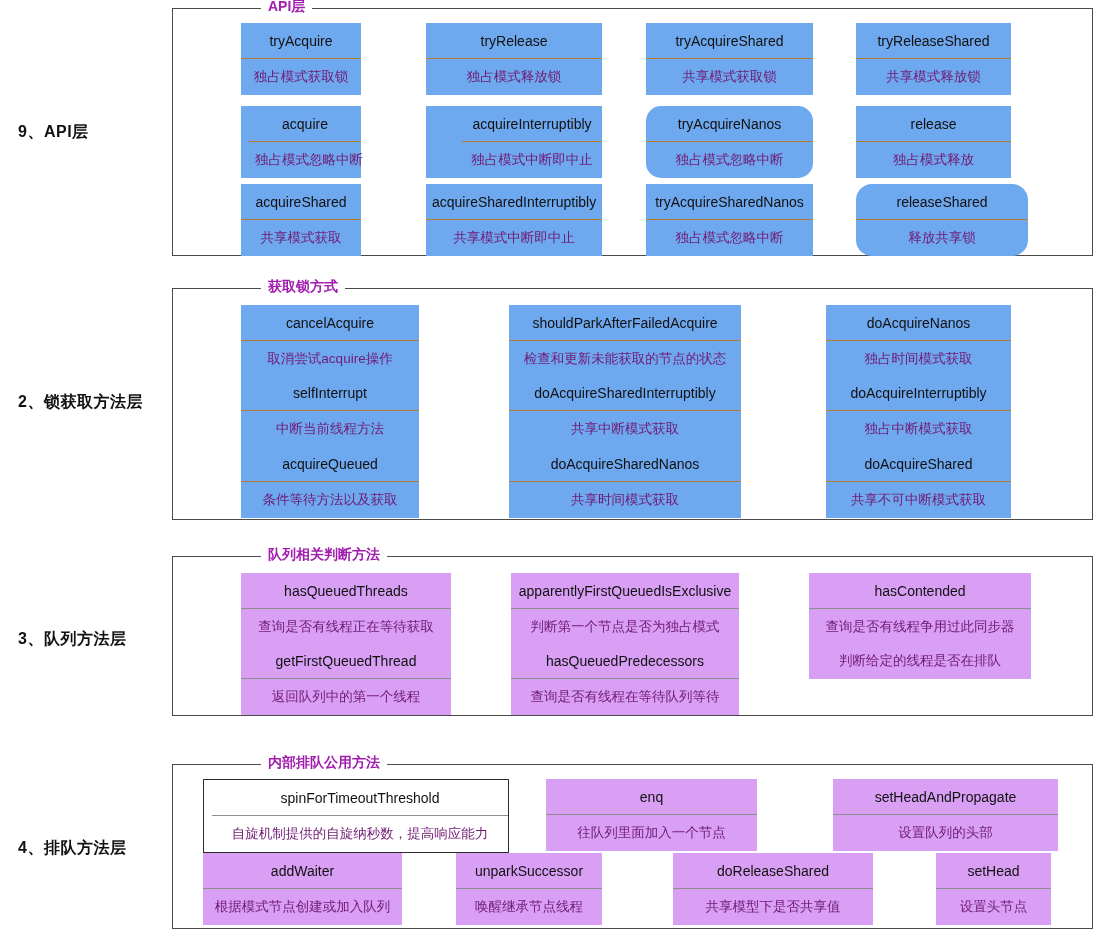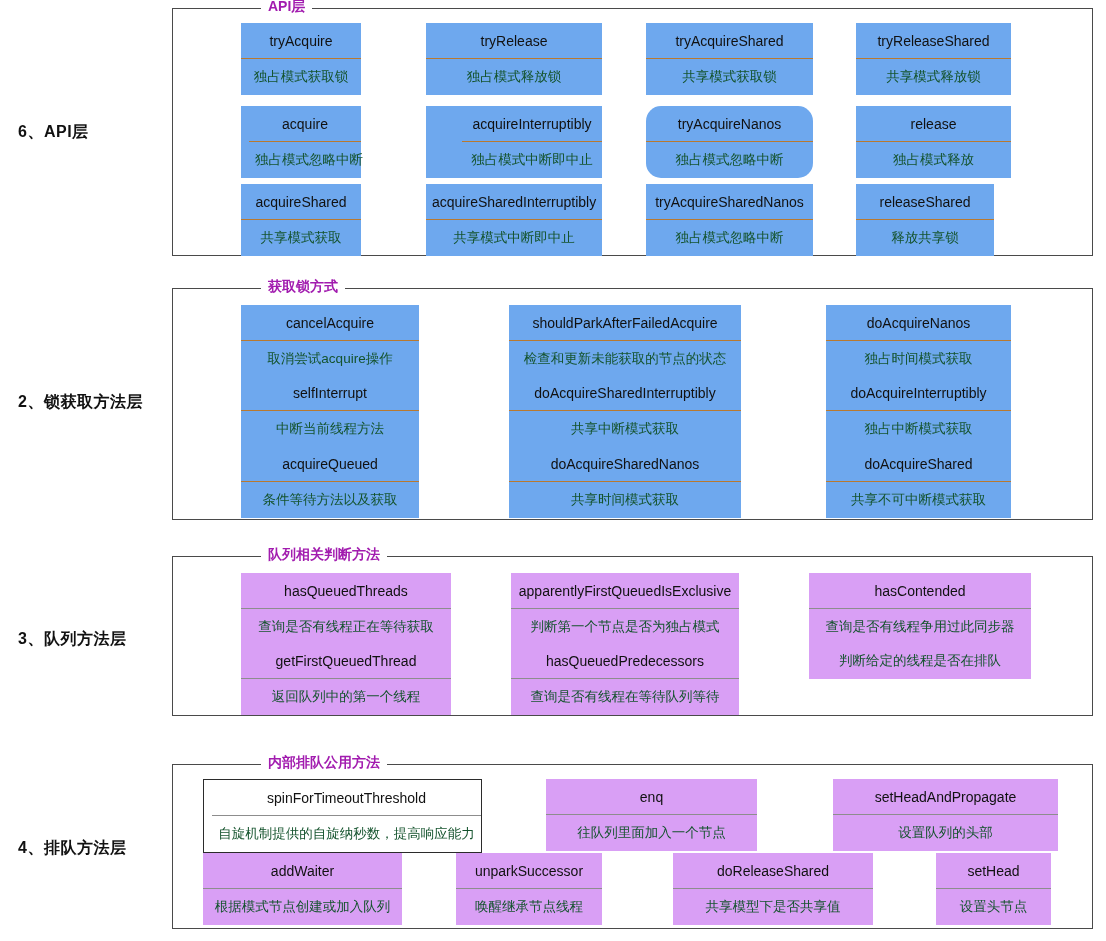--- a/index.html
+++ b/index.html
@@ -68,42 +68,42 @@
     line-height: 1;
     padding: 11px 6px 10px 6px;
     white-space: nowrap;
     color: #111;
   }
   .card .desc {
     font-size: 13.5px;
     line-height: 1;
     padding: 11px 6px 11px 6px;
     white-space: nowrap;
-    color: #14532d;
+    color: #701a75;
   }
   .card.blue {
     background: #6EA8EE;
   }
   .card.blue .title { border-bottom: 1px solid #b9792f; }
   .card.purple {
     background: #D99FF5;
   }
   .card.purple .title { border-bottom: 1px solid #8d8d8d; }
   .card.white {
     background: #ffffff;
     border: 1.5px solid #2b2b2b;
   }
   .card.white .title { border-bottom: 1px solid #8d8d8d; }
 </style>
 </head>
 <body>
 
 <div class="diagram">
 
-  <div class="layer-label" style="top:122px;">6、API层</div>
+  <div class="layer-label" style="top:122px;">9、API层</div>
 
   <div class="group" style="top:8px; height:248px;">
     <div class="group-legend">API层</div>
 
     <div class="card blue" style="left:68px;  top:14px;  width:120px;">
       <div class="title">tryAcquire</div>
       <div class="desc">独占模式获取锁</div>
     </div>
     <div class="card blue" style="left:253px; top:14px;  width:176px;">
       <div class="title">tryRelease</div>
@@ -140,21 +140,21 @@
       <div class="desc">共享模式获取</div>
     </div>
     <div class="card blue" style="left:253px; top:175px; width:176px;">
       <div class="title">acquireSharedInterruptibly</div>
       <div class="desc">共享模式中断即中止</div>
     </div>
     <div class="card blue" style="left:473px; top:175px; width:167px;">
       <div class="title">tryAcquireSharedNanos</div>
       <div class="desc">独占模式忽略中断</div>
     </div>
-    <div class="card blue" style="left:683px; top:175px; width:138px;">
+    <div class="card blue" style="left:683px; top:175px; width:172px;border-radius:16px;">
       <div class="title">releaseShared</div>
       <div class="desc">释放共享锁</div>
     </div>
   </div>
 
   <div class="layer-label" style="top:392px;">2、锁获取方法层</div>
 
   <div class="group" style="top:288px; height:232px;">
     <div class="group-legend">获取锁方式</div>
 
@@ -227,21 +227,21 @@
     <div class="card purple" style="left:636px; top:86px; width:222px;">
       <div class="desc">判断给定的线程是否在排队</div>
     </div>
   </div>
 
   <div class="layer-label" style="top:838px;">4、排队方法层</div>
 
   <div class="group" style="top:764px; height:165px;">
     <div class="group-legend">内部排队公用方法</div>
 
-    <div class="card white" style="left:30px;  top:14px; width:279px;padding-left:8px;">
+    <div class="card white" style="left:30px;  top:14px; width:306px;padding-left:8px;">
       <div class="title">spinForTimeoutThreshold</div>
       <div class="desc">自旋机制提供的自旋纳秒数，提高响应能力</div>
     </div>
     <div class="card purple" style="left:373px; top:14px; width:211px;">
       <div class="title">enq</div>
       <div class="desc">往队列里面加入一个节点</div>
     </div>
     <div class="card purple" style="left:660px; top:14px; width:225px;">
       <div class="title">setHeadAndPropagate</div>
       <div class="desc">设置队列的头部</div>

